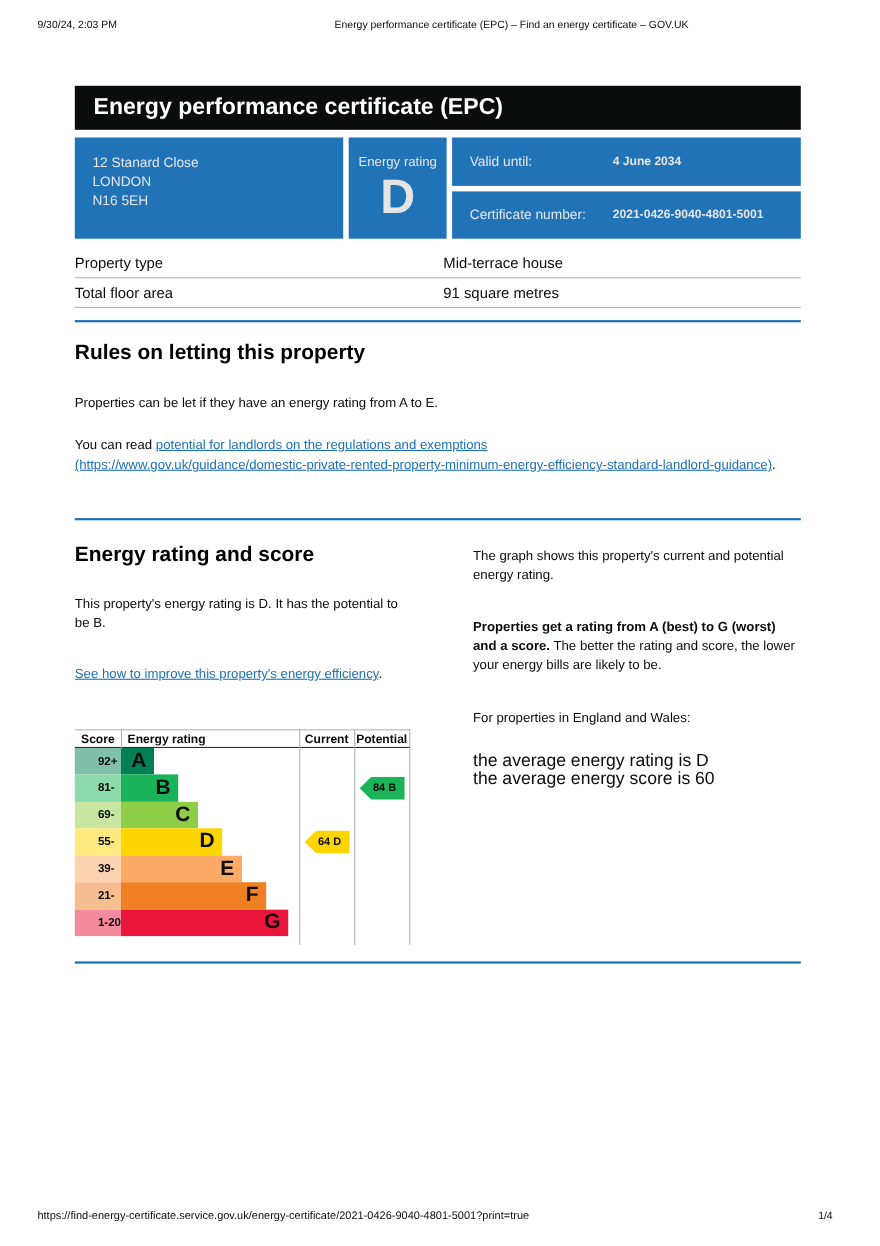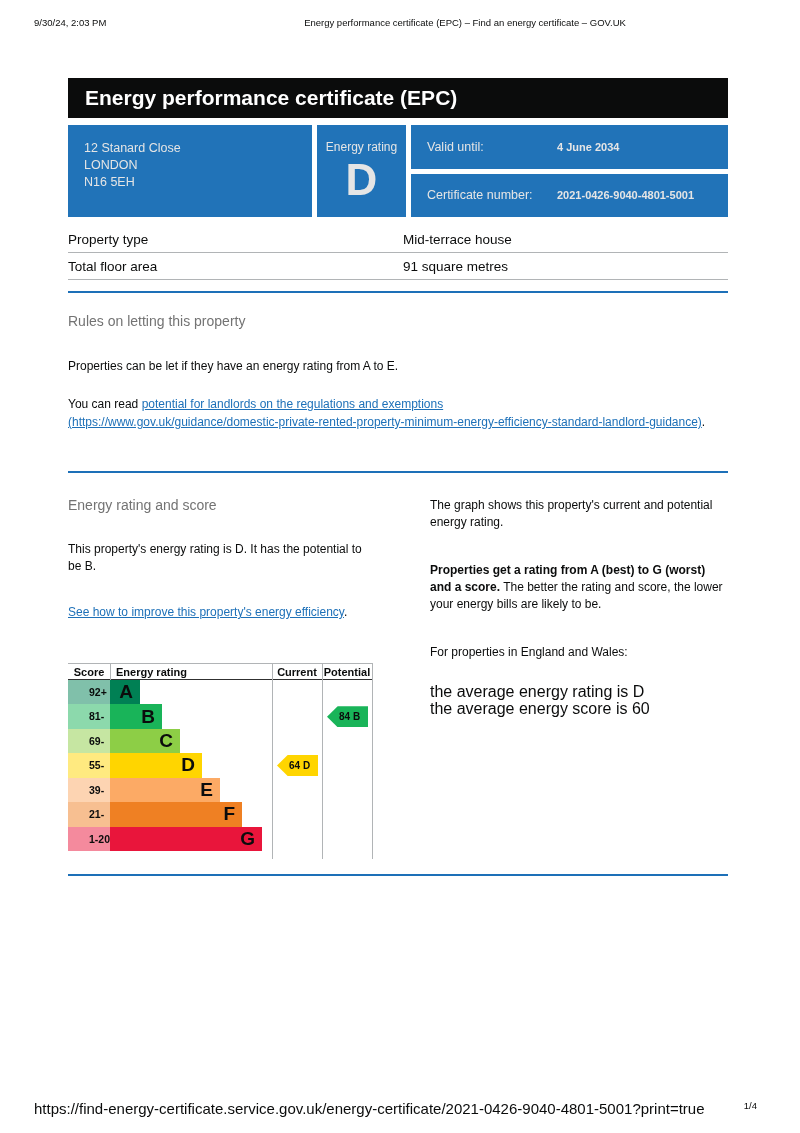--- a/index.html
+++ b/index.html
@@ -4,21 +4,21 @@
 <style>
   * { margin:0; padding:0; box-sizing:border-box; }
   body { background:#ffffff; }
   .page {
     position:relative; width:800px; height:1133px; background:#ffffff;
     font-family:"Liberation Sans", sans-serif; color:#0b0c0c; overflow:hidden;
   }
   
   .print-head-date { position:absolute; top:17px; left:34px; font-size:9.5px; }
   .print-head-title { position:absolute; top:17px; left:0; width:930px; text-align:center; font-size:9.5px; }
-  .print-foot-url { position:absolute; top:1100px; left:34px; font-size:15px; }
+  .print-foot-url { position:absolute; top:1100px; left:34px; font-size:10px; }
   .print-foot-page { position:absolute; top:1100px; right:43px; font-size:9.5px; }
 
   
   .banner { position:absolute; top:78px; left:68px; width:660px; height:40px;
     background:#0b0c0c; color:#fff; font-size:21px; font-weight:bold; line-height:40px; padding-left:17px; }
 
   
   .summary { position:absolute; top:125px; left:68px; width:660px; height:92px; display:flex; gap:5px; }
   .box-blue { background:#2173b8; color:#e5e5e5; }
   .addr { width:244px; padding:15px 16px; font-size:12.5px; line-height:17px; }
@@ -31,21 +31,21 @@
   .kv .v { font-weight:bold; font-size:11px; }
 
   
   .ptable { position:absolute; top:226px; left:68px; width:660px; font-size:13.5px; }
   .prow { display:flex; height:27px; line-height:27px; border-bottom:1px solid #b1b4b6; }
   .prow .pl { width:335px; }
 
   .hr-blue { position:absolute; left:68px; width:660px; border-top:2px solid #1d70b8; }
   .hr1 { top:291px; } .hr2 { top:471px; } .hr3 { top:874px; }
 
-  h2 { font-size:14px; font-weight:normal; line-height:20px; color:#737373; }
+  h2 { font-size:19px; font-weight:bold; line-height:20px; color:#000000; }
   p, .bodytext { font-size:12px; line-height:17px; }
   a { color:#1d70b8; text-decoration:underline; }
 
   
   .rules { position:absolute; top:311px; left:68px; width:660px; }
   .rules p.p1 { margin-top:27px; }
   .rules p.p2 { margin-top:20px; line-height:18px; }
 
   
   .cols { position:absolute; top:495px; left:68px; width:660px; }

